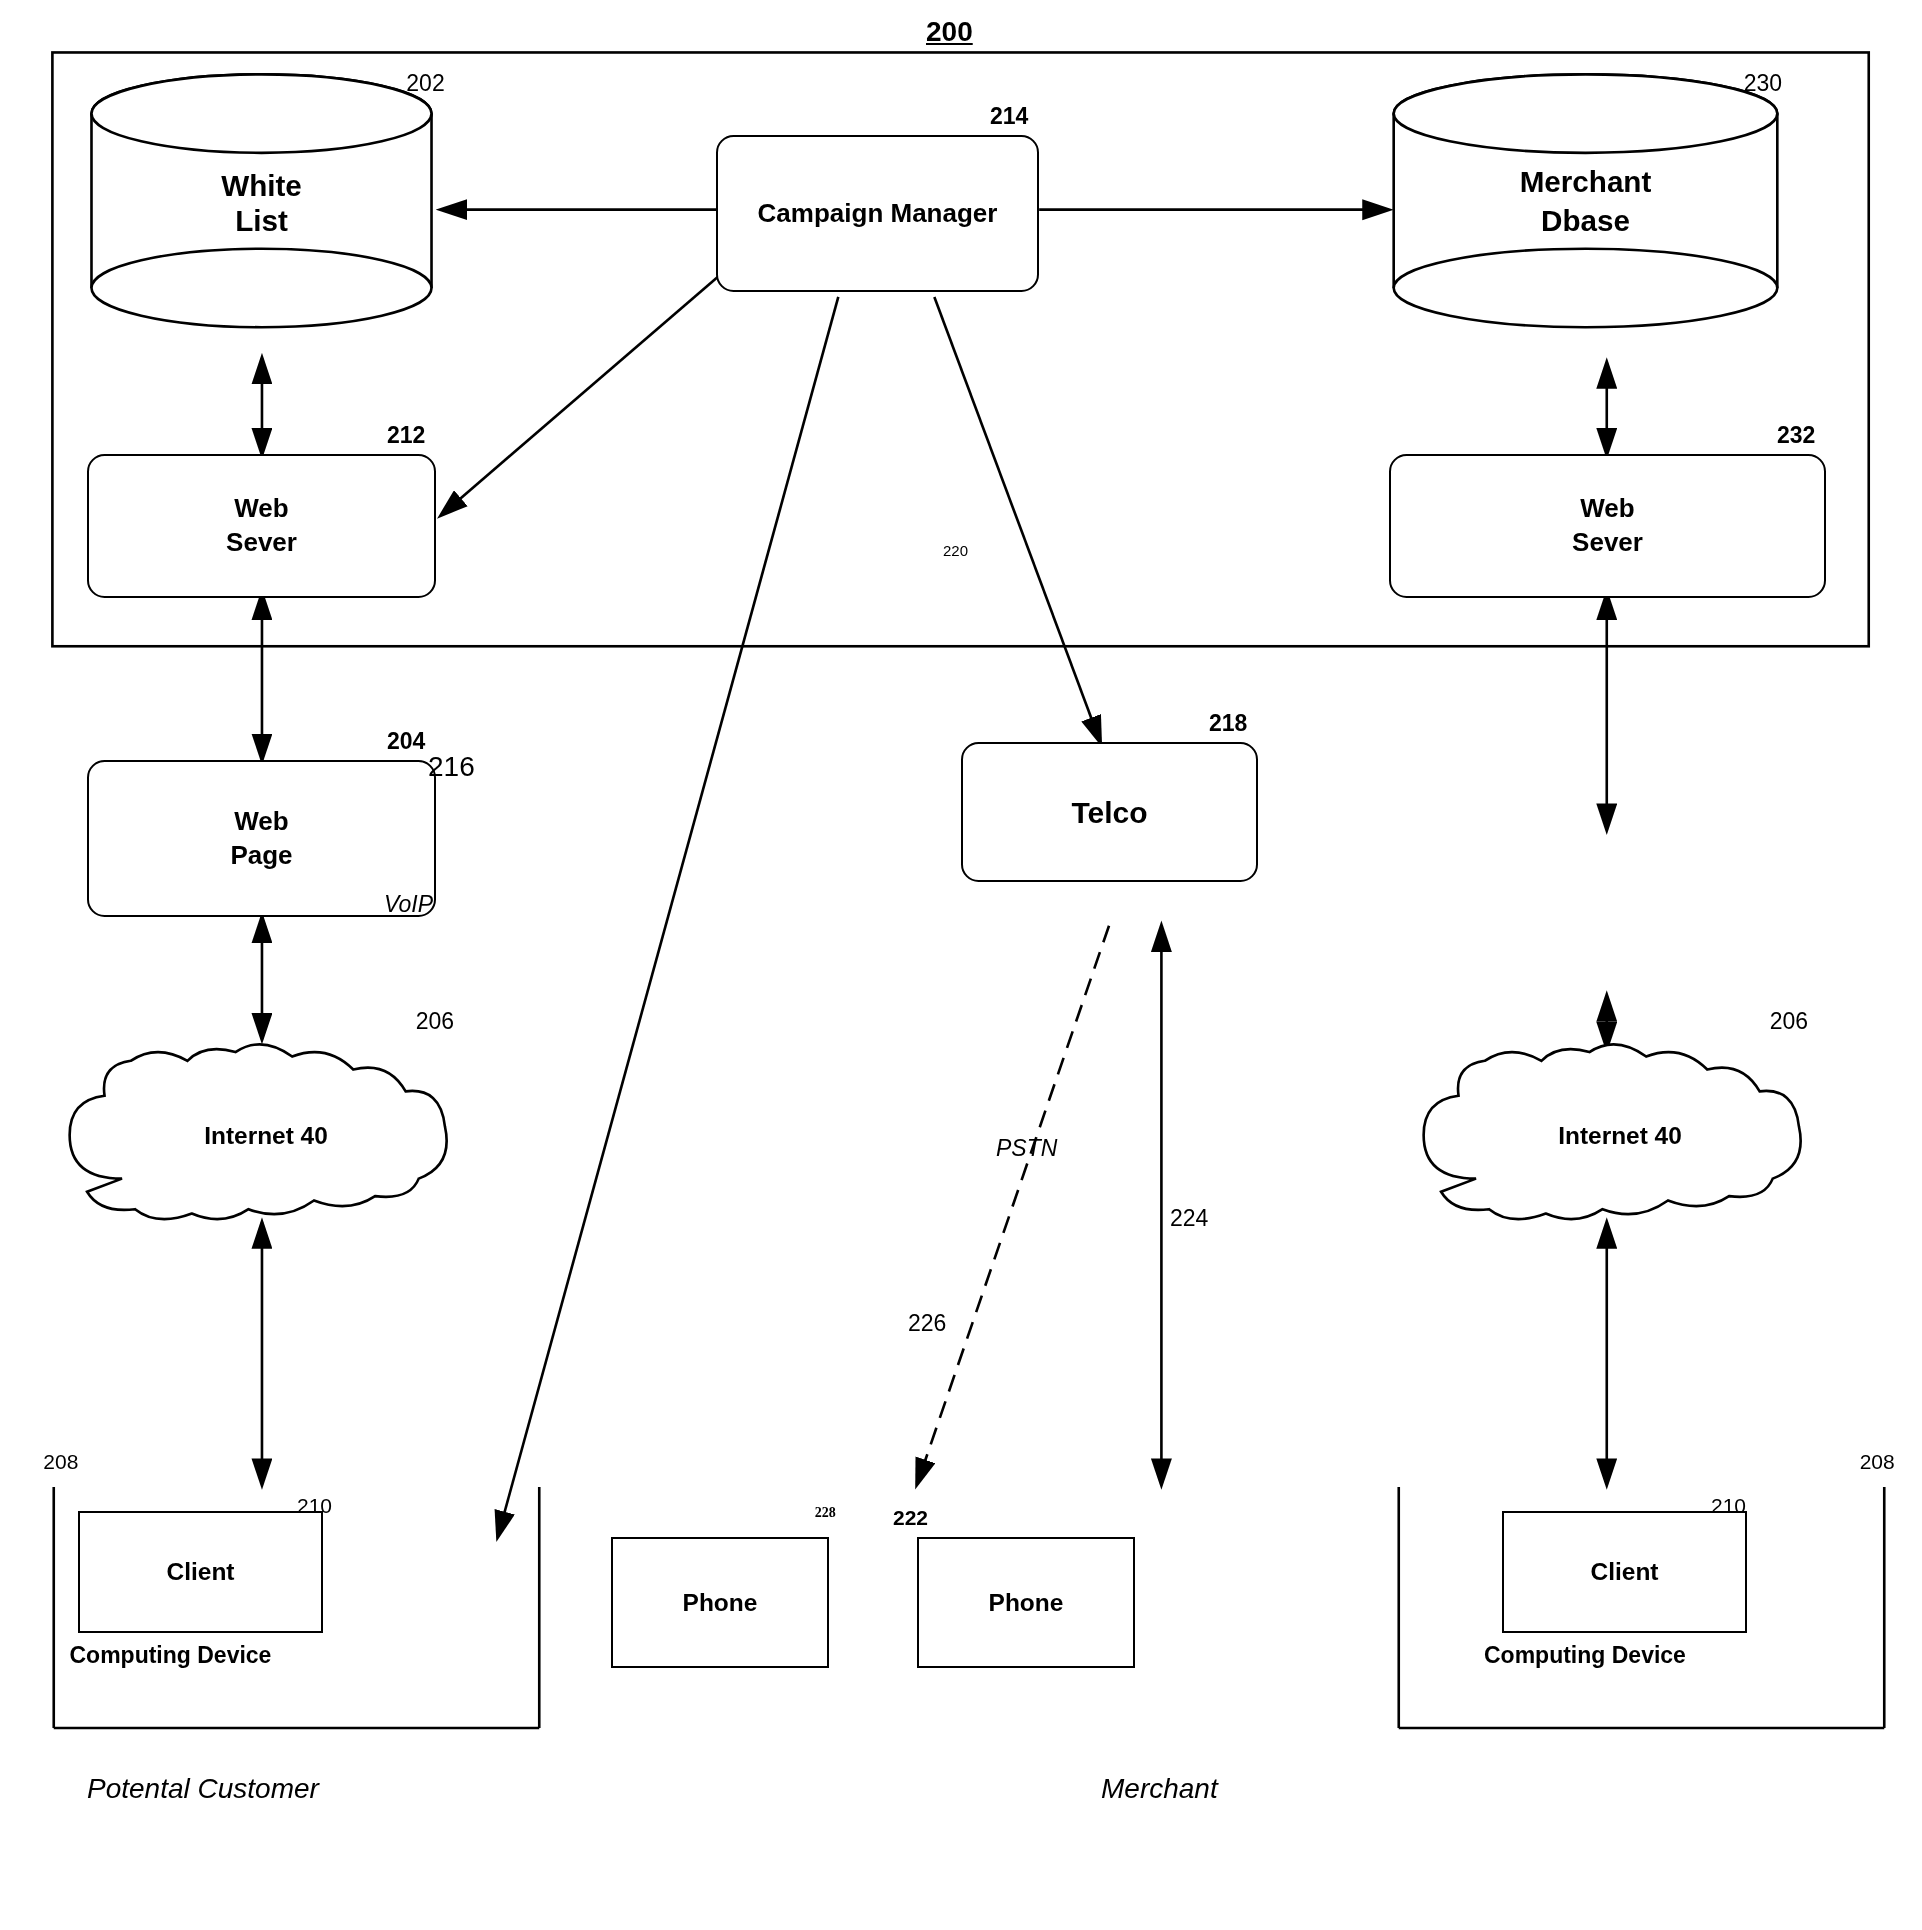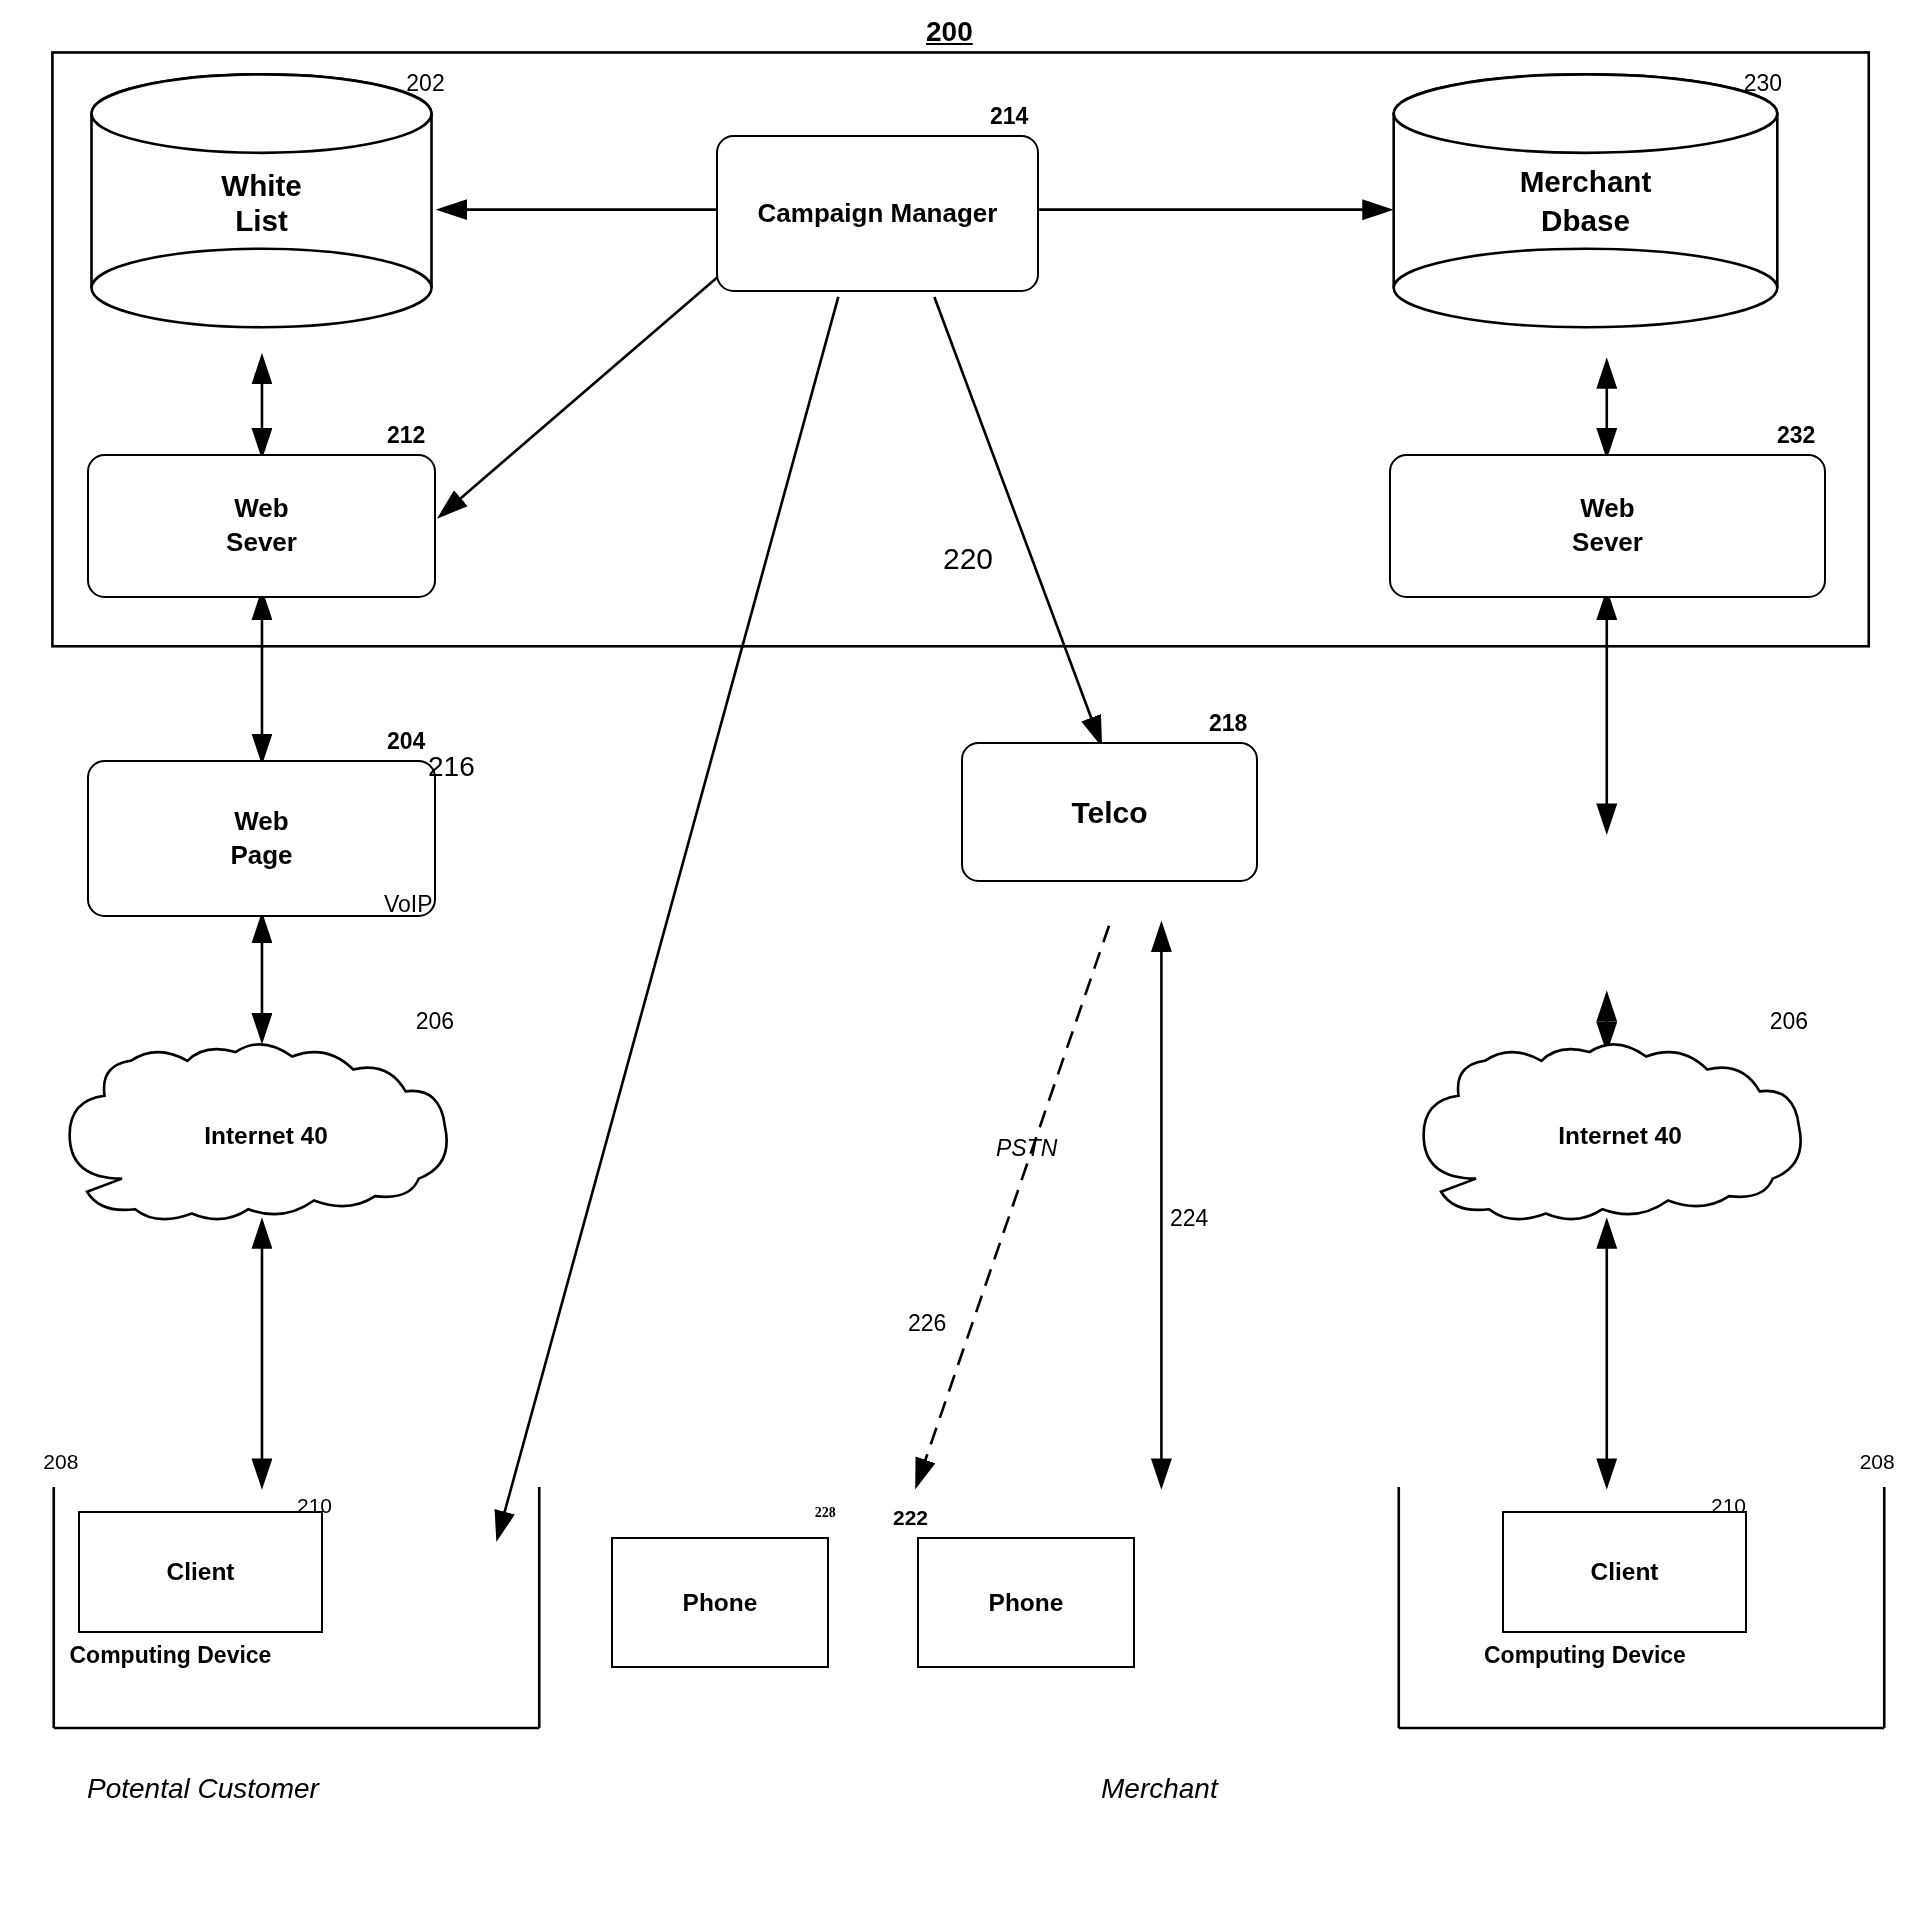--- a/index.html
+++ b/index.html
@@ -211,20 +211,20 @@
 
   <div class="rect-box" style="top:1537px;left:917px;width:218px;height:131px;font-size:24.5px;">
     <span>Phone</span>
     <div style="position:absolute;top:-35px;left:-26px;font-size:21px;">222</div>
   </div>
 
   <div style="position:absolute;top:1773px;left:87px;font-size:28px;font-style:italic;">Potental Customer</div>
   <div style="position:absolute;top:1773px;left:1101px;font-size:28px;font-style:italic;">Merchant</div>
 
   <div style="position:absolute;top:751px;left:428px;font-size:28px;">216</div>
-  <div style="position:absolute;top:891px;left:384px;font-size:23px;">VoIP</div>
-  <div style="position:absolute;top:542px;left:943px;font-size:30px;">220</div>
+  <div style="position:absolute;top:891px;left:384px;font-size:23px;font-style:italic;">VoIP</div>
+  <div style="position:absolute;top:542px;left:943px;font-size:15px;">220</div>
   <div style="position:absolute;top:1135px;left:996px;font-size:23px;font-style:italic;">PSTN</div>
   <div style="position:absolute;top:1205px;left:1170px;font-size:23px;">224</div>
   <div style="position:absolute;top:1310px;left:908px;font-size:23px;">226</div>
 
 </div>
 
 
 </body></html>

